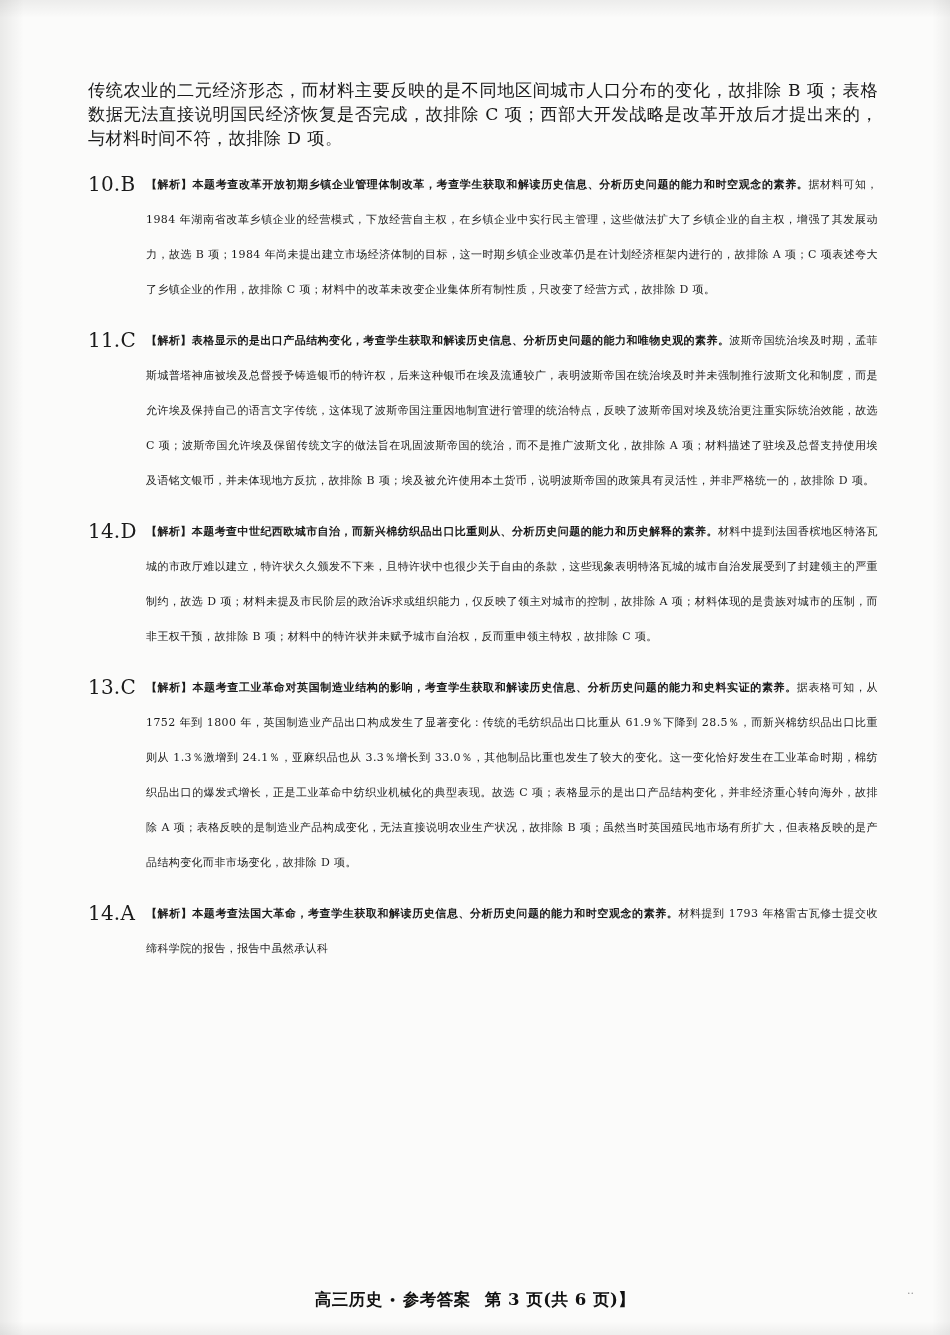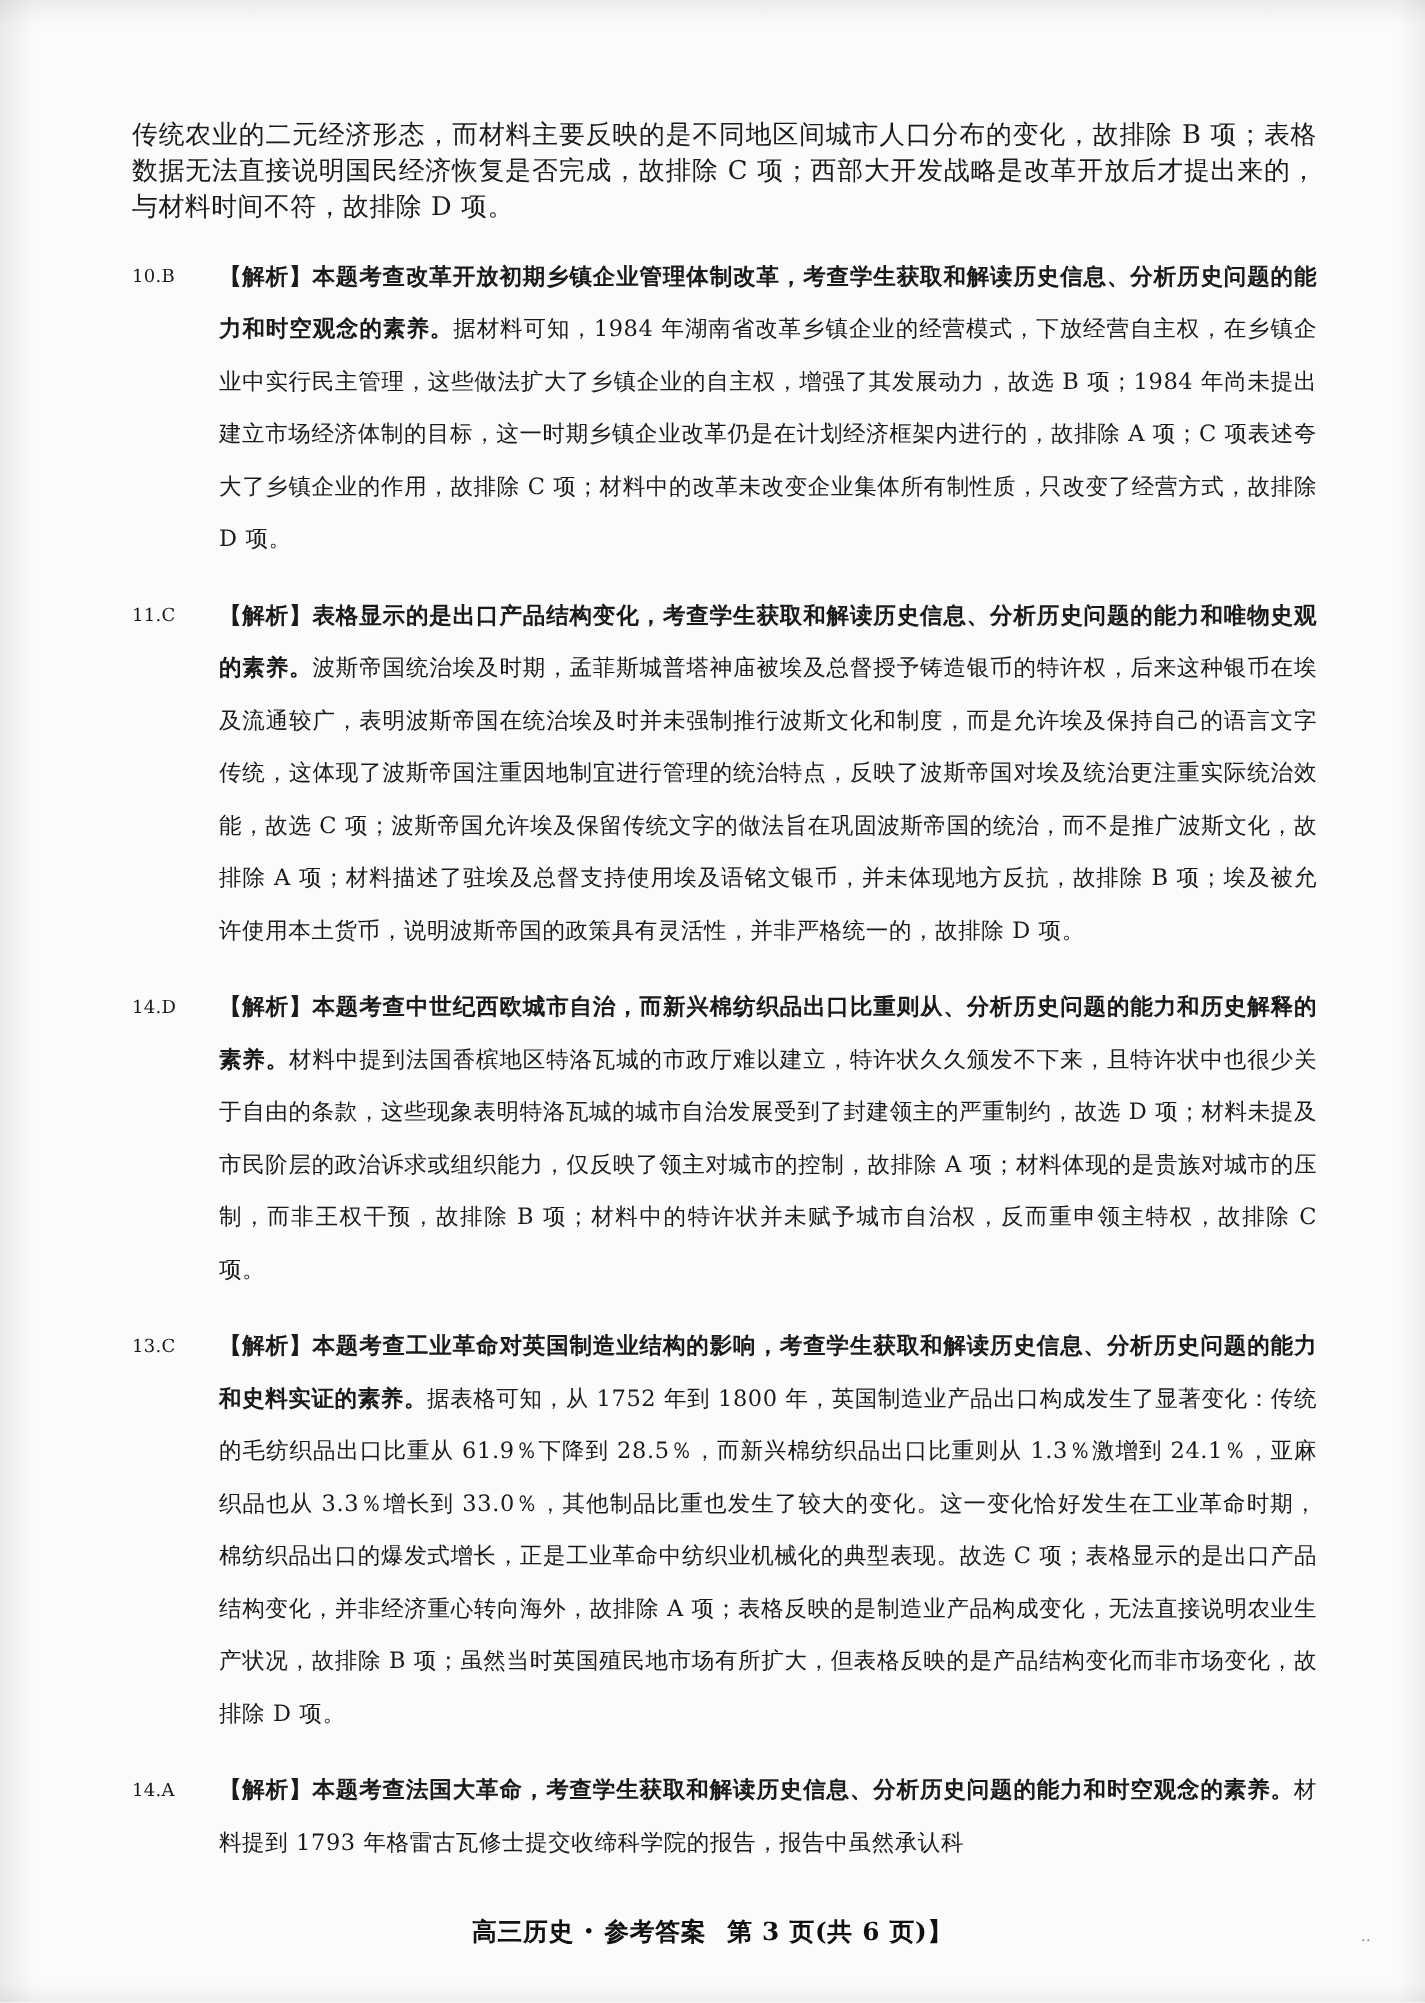--- a/index.html
+++ b/index.html
@@ -36,43 +36,43 @@
     text-align: justify;
     letter-spacing: 0.4px;
   }
   .qblock {
     display: flex;
     margin-bottom: 16px;
   }
   .qnum {
     flex: 0 0 auto;
     width: 58px;
-    font-size: 12px;
+    font-size: 20px;
     line-height: 35px;
     letter-spacing: 0.2px;
     white-space: nowrap;
   }
   .qbody {
     flex: 1 1 auto;
-    font-size: 15px;
+    font-size: 11px;
     line-height: 35px;
     text-align: justify;
     letter-spacing: 0.4px;
   }
   .tag {
     font-weight: bold;
   }
   .lead {
     font-weight: bold;
   }
   
   .footer {
     position: absolute;
     left: 0;
-    bottom: 36px;
+    bottom: 24px;
     width: 950px;
     text-align: center;
     font-size: 16.5px;
     letter-spacing: 0.5px;
     color: #111;
   }
   .footer .fbox {
     display: inline-block;
     font-weight: bold;
   }

